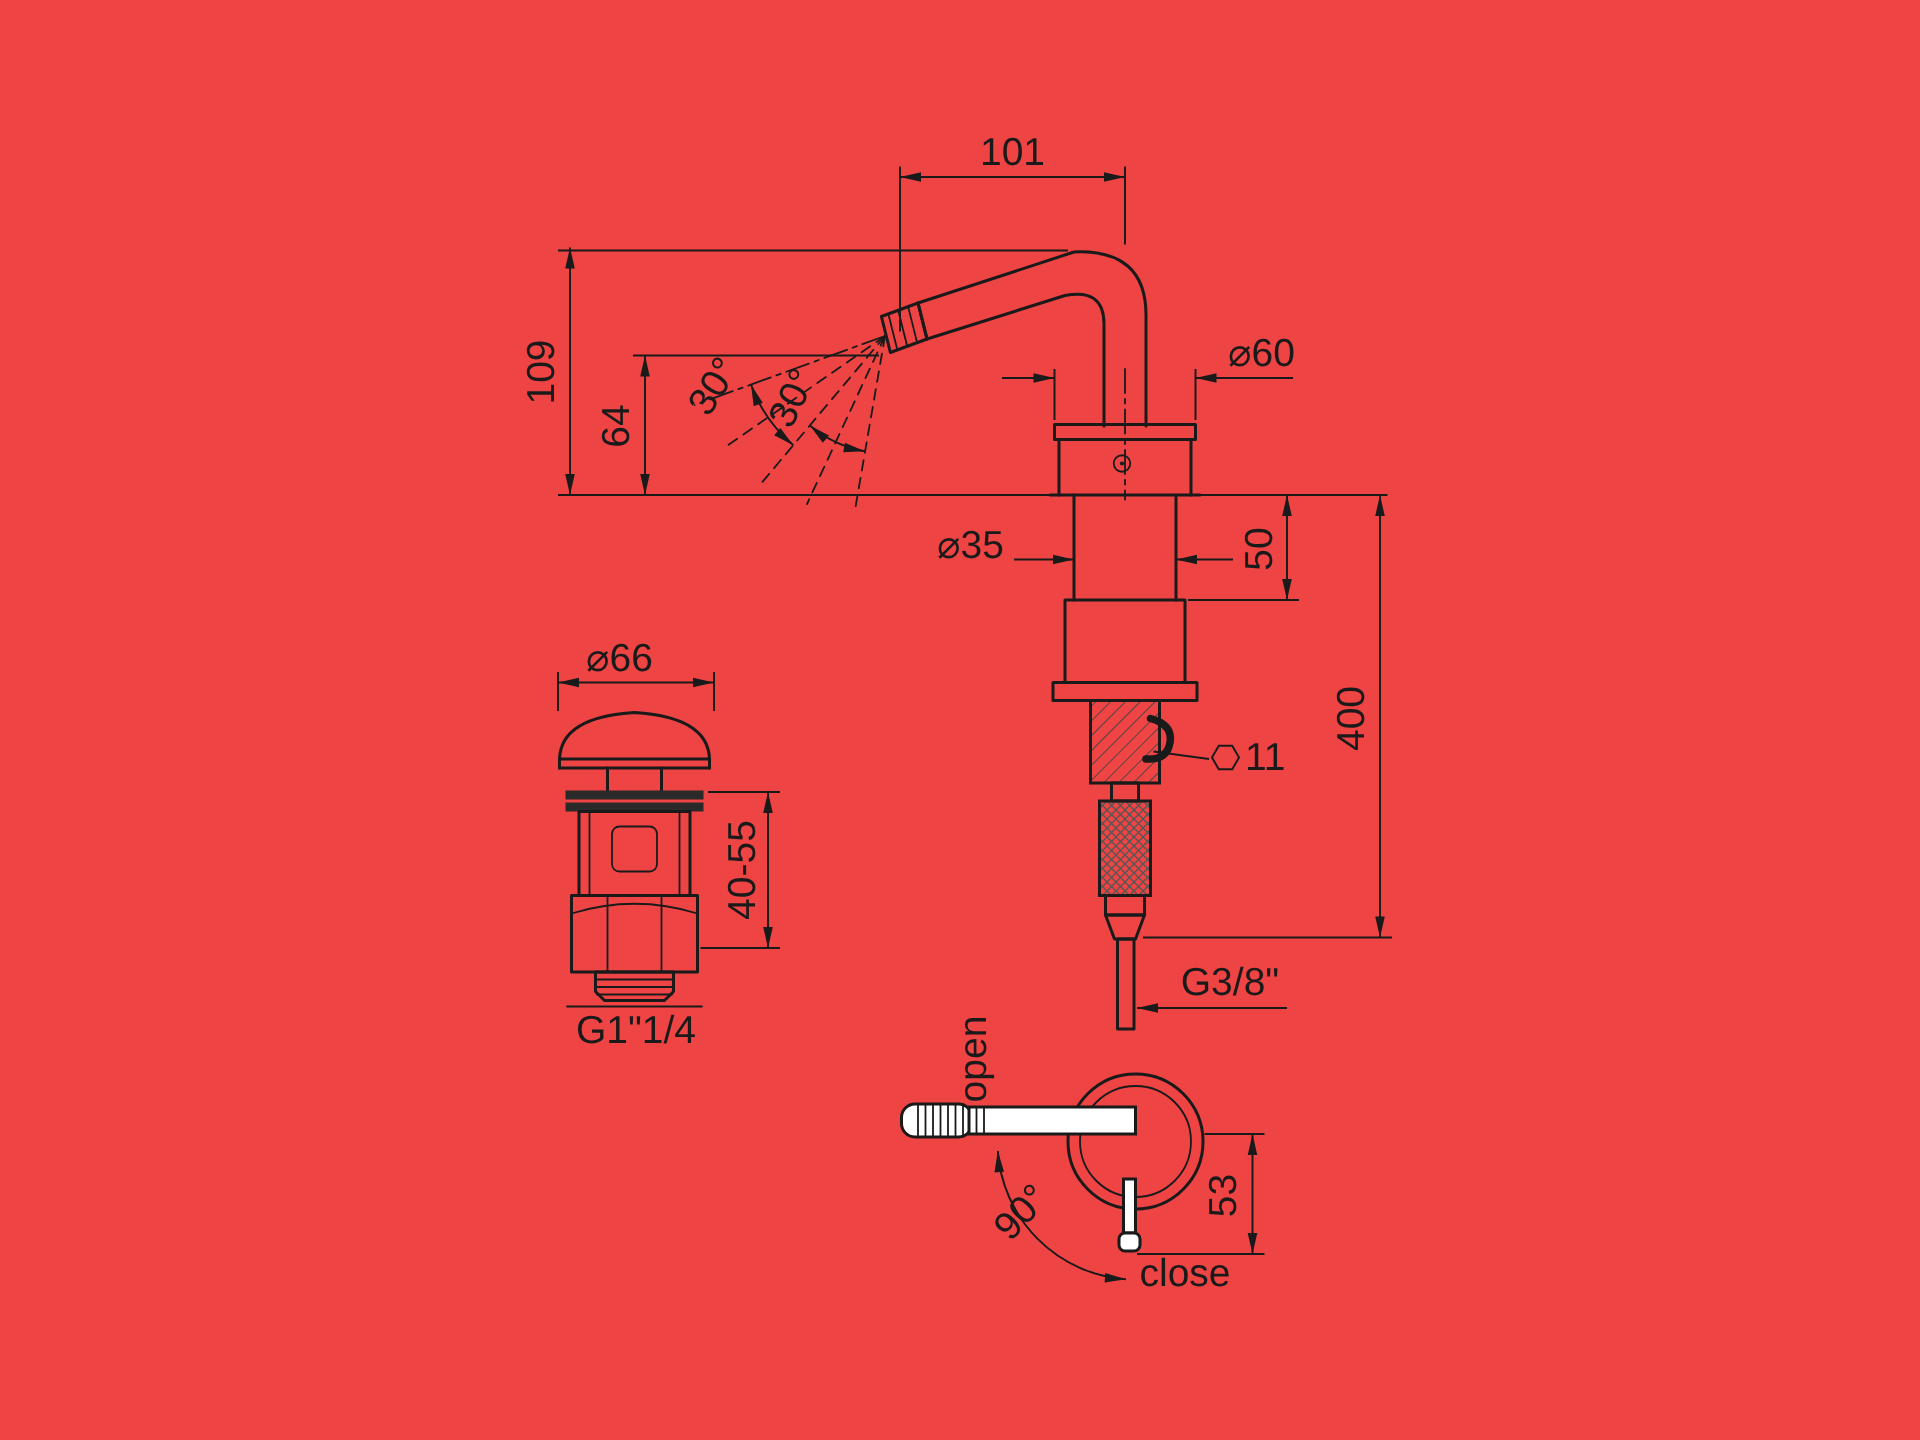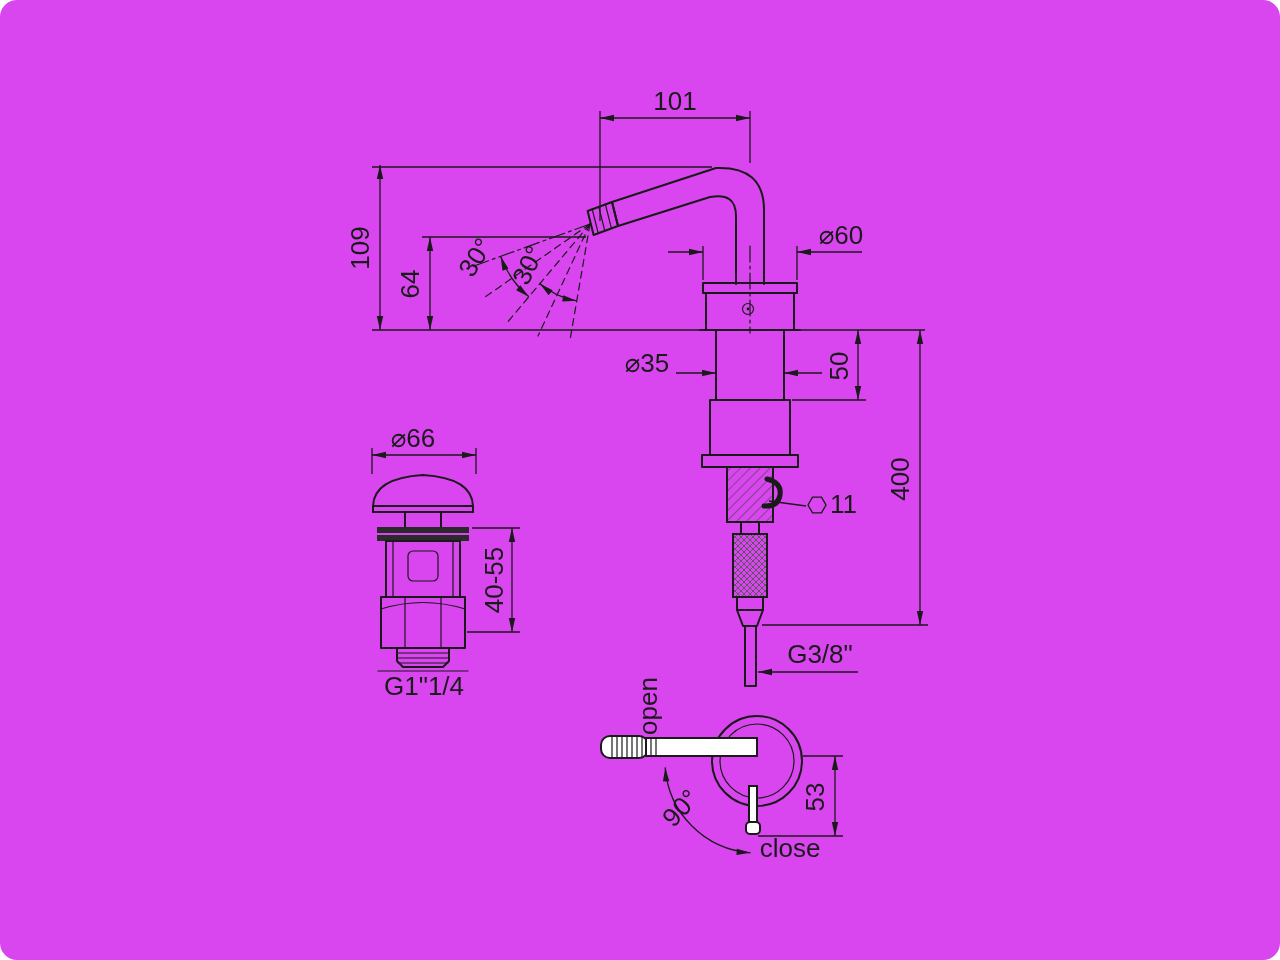--- a/index.html
+++ b/index.html
@@ -1,16 +1,16 @@
 <!DOCTYPE html>
 <html><head>
 <meta charset="utf-8">
 <style>
   html,body{margin:0;padding:0;background:#fff;}
-  .canvas{position:relative;width:1280px;height:960px;background:#d946ef;overflow:hidden;border-radius:17px;}
+  .canvas{position:relative;width:1280px;height:960px;background:#ef4444;overflow:hidden;}
   svg{display:block;}
   .thick{stroke:#1a1a1a;stroke-width:2;fill:none;stroke-linejoin:round;stroke-linecap:round;}
   .thin{stroke:#1a1a1a;stroke-width:1.2;fill:none;stroke-linecap:round;}
   .dim{stroke:#1a1a1a;stroke-width:1.3;fill:none;}
   .dash{stroke-dasharray:7 5;}
   .cl{stroke-dasharray:16 4 3 4;}
   .lbl{font-family:"Liberation Sans","DejaVu Sans",sans-serif;font-size:26px;fill:#1a1a1a;}
 </style>
 </head>
 <body>

